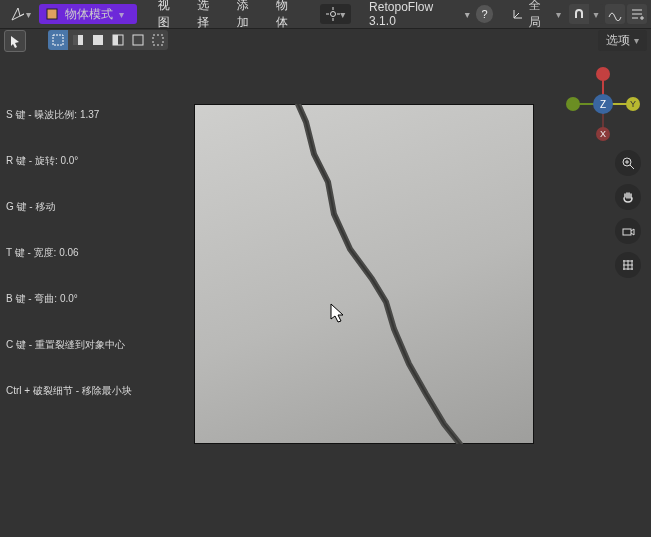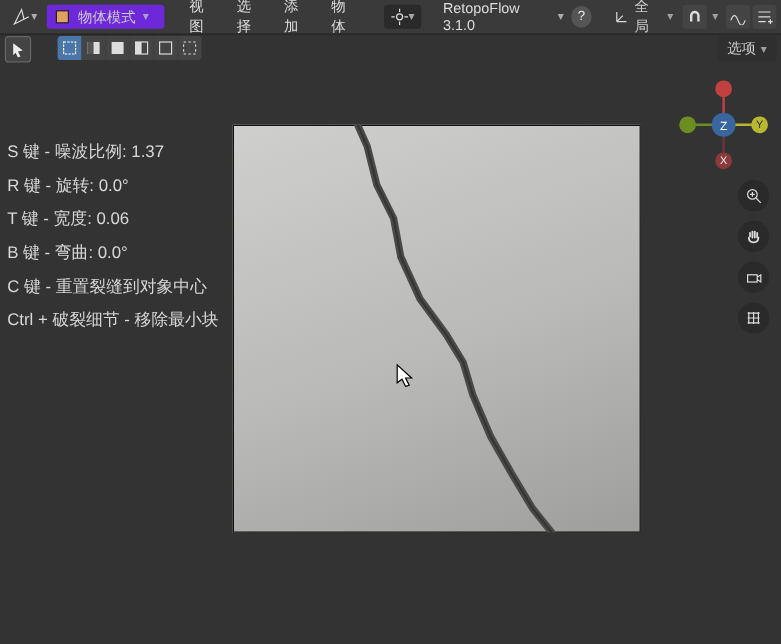--- a/index.html
+++ b/index.html
@@ -19,21 +19,21 @@
   .iconbtn{width:20px;height:20px;background:#444;border-radius:3px;display:inline-flex;align-items:center;justify-content:center;}
   .iconbtn svg{display:block;}
   .select-group{display:inline-flex;margin-left:18px;}
   .select-group .iconbtn{border-radius:0;}
   .select-group .iconbtn:first-child{border-top-left-radius:3px;border-bottom-left-radius:3px;}
   .select-group .iconbtn:last-child{border-top-right-radius:3px;border-bottom-right-radius:3px;}
   .opts{margin-left:auto;background:#2f2f2f;border-radius:3px;padding:2px 8px;display:inline-flex;align-items:center;gap:4px;}
   .viewport{position:absolute;left:194px;top:104px;width:340px;height:340px;background:linear-gradient(160deg,#cfcfcd 0%,#b9b9b7 55%,#9e9e9c 100%);box-shadow:0 0 0 1px #111 inset;}
   .viewport svg{position:absolute;inset:0;}
   .cursor{position:absolute;left:330px;top:303px;pointer-events:none;}
-  .overlay{position:absolute;left:6px;top:118px;display:flex;flex-direction:column;gap:10px;color:#d8d8d8;font-size:14px;}
+  .overlay{position:absolute;left:6px;top:108px;display:flex;flex-direction:column;gap:32px;color:#d8d8d8;font-size:10px;}
   .overlay .line{white-space:nowrap;}
   .gizmo{position:absolute;right:8px;top:62px;width:80px;height:80px;}
   .sidebuttons{position:absolute;right:10px;top:150px;display:flex;flex-direction:column;gap:8px;}
   .circlebtn{width:26px;height:26px;border-radius:13px;background:#2a2a2a;display:flex;align-items:center;justify-content:center;color:#ddd;}
   .link-group{display:inline-flex;align-items:center;gap:0;}
   .link-left{width:20px;height:20px;background:#444;border-radius:3px 0 0 3px;display:inline-flex;align-items:center;justify-content:center;}
   .link-right{width:14px;height:20px;background:#3a3a3a;border-radius:0 3px 3px 0;display:inline-flex;align-items:center;justify-content:center;font-size:9px;}
   .active{background:#4a76a8;color:#fff;}
 </style>
 </head>
@@ -168,20 +168,21 @@
   </svg>
 </div>
 
 <svg class="cursor" width="20" height="22">
   <path d="M1 1 L1 16 L5 13 L8 19 L11 18 L8 12 L13 12 Z" fill="#fff" stroke="#000" stroke-width="1"></path>
 </svg>
 
 <div class="overlay">
   <div class="line">S 键 - 噪波比例:  1.37</div>
   <div class="line">R 键 - 旋转:  0.0°</div>
+  <div class="line">G 键 - 移动</div>
   <div class="line">T 键 - 宽度:  0.06</div>
   <div class="line">B 键 - 弯曲:  0.0°</div>
   <div class="line">C 键 - 重置裂缝到对象中心</div>
   <div class="line">Ctrl + 破裂细节 - 移除最小块</div>
 </div>
 
 <div class="gizmo">
   <svg width="80" height="80">
     <line x1="40" y1="42" x2="10" y2="42" stroke="#6b8e23" stroke-width="2"></line>
     <line x1="40" y1="42" x2="70" y2="42" stroke="#b8b830" stroke-width="2"></line>

